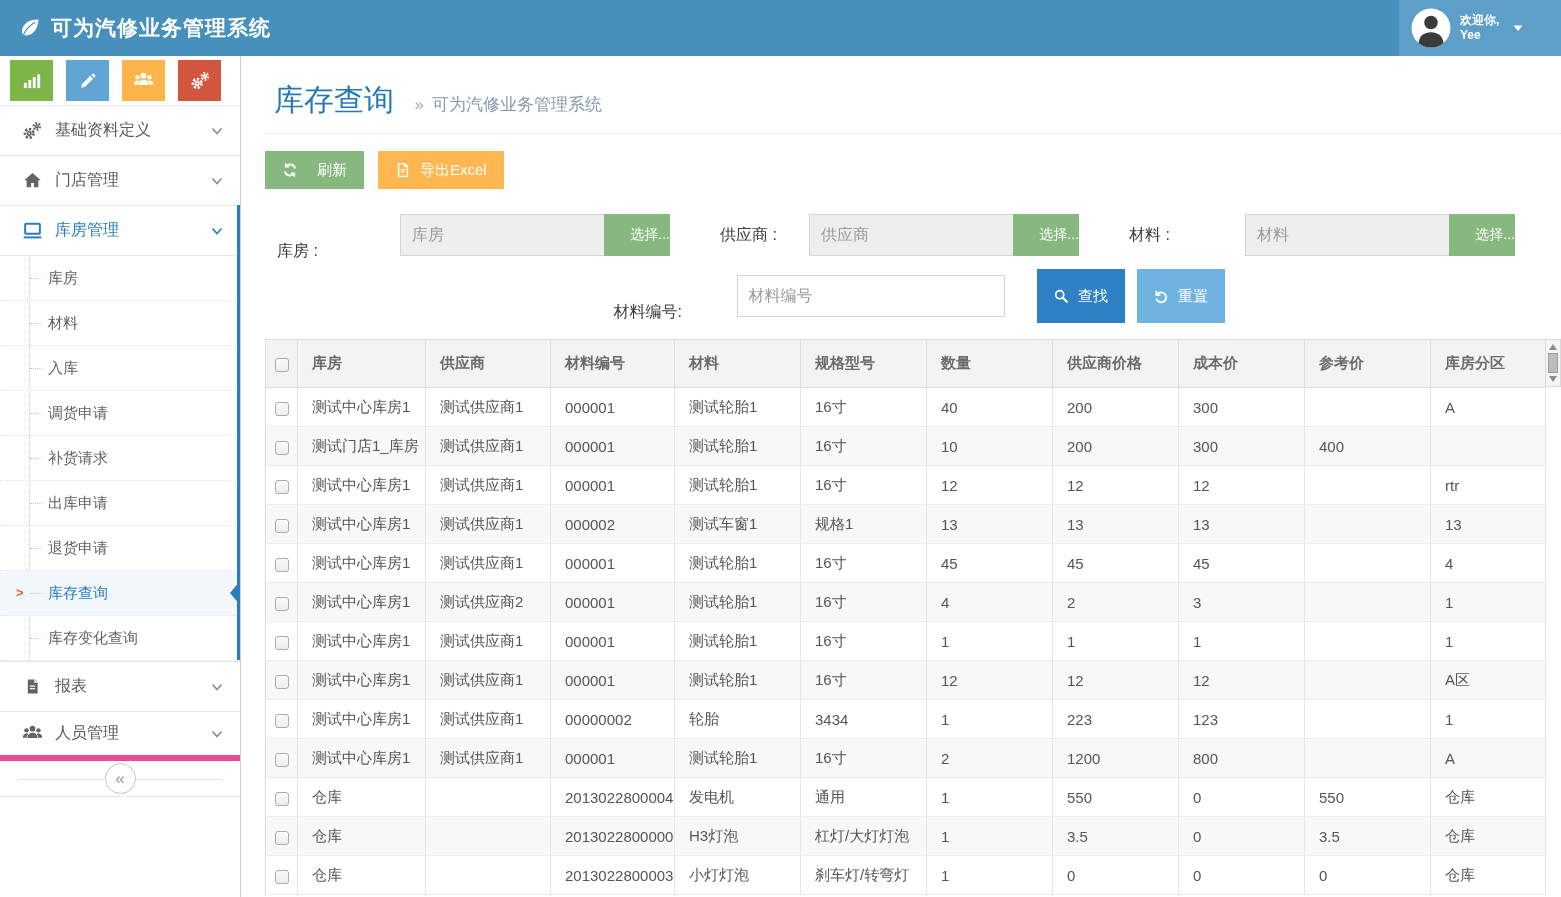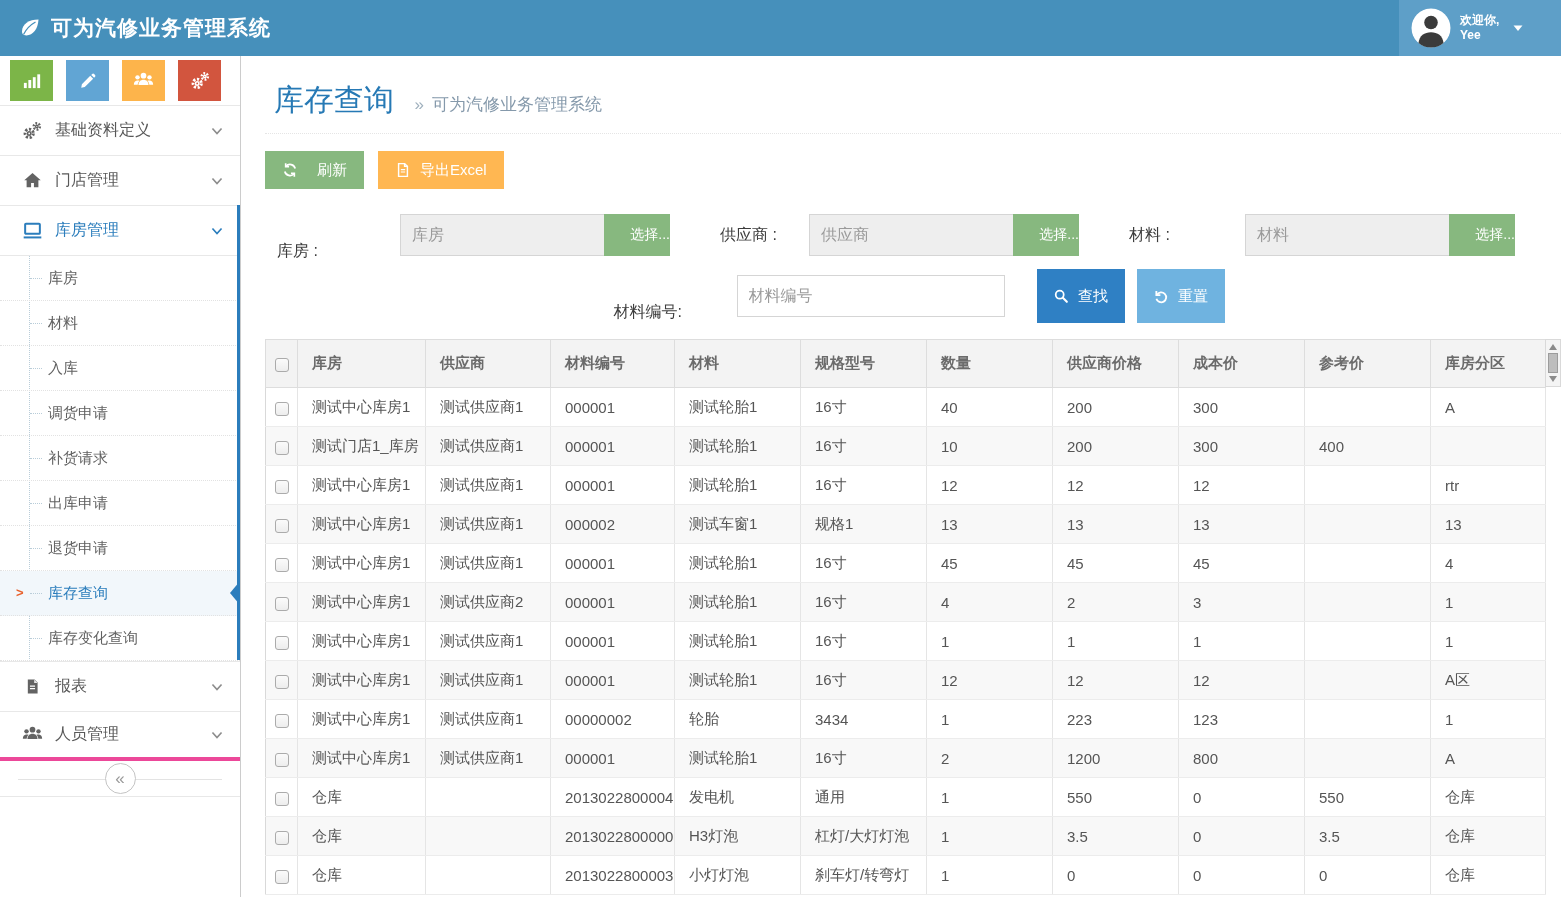--- a/index.html
+++ b/index.html
@@ -27,21 +27,21 @@
   .shortcuts { height:49px; display:flex; align-items:center; padding-left:10px; gap:13px; }
   .shortcut-btn { width:43px; height:41px; border:none; display:flex; align-items:center;
     justify-content:center; color:#fff; cursor:pointer; }
   .menu-item { height:50px; display:flex; align-items:center; padding:0 16px 0 20px;
     border-top:1px solid #e8e8e8; color:#585858; font-size:16px; cursor:pointer; background:#fff; }
   .mi-icon { width:24px; margin-right:11px; color:#636363; }
   .mi-label { flex:1; }
   .chev { color:#8d8d8d; }
   .menu-item.active { color:#2b7dbc; }
   .menu-item.active .mi-icon, .menu-item.active .chev { color:#2b7dbc; }
-  .menu-item:last-of-type { border-bottom:4px solid #ec4899; }
+  .menu-item:last-of-type { border-bottom:6px solid #ec4899; }
   .submenu { border-top:1px solid #e8e8e8; position:relative; background:#fff; }
   .submenu::before { content:''; position:absolute; left:29px; top:0; bottom:0;
     border-left:1px dotted #b9cdd9; }
   .sub-item { height:45px; line-height:44px; padding-left:48px; font-size:15px; color:#616161;
     position:relative; border-bottom:1px dotted #e2e2e2; cursor:pointer; }
   .sub-item::before { content:''; position:absolute; left:30px; top:22px; width:12px;
     border-top:1px dotted #b9cdd9; }
   .sub-item.active { color:#2b7dbc; background:#f2f7fb; }
   .sub-caret { position:absolute; left:16px; color:#e8612c; font-size:13px; font-weight:bold; }
   .sub-arrow { position:absolute; right:0; top:50%; margin-top:-12px; width:0; height:0;

